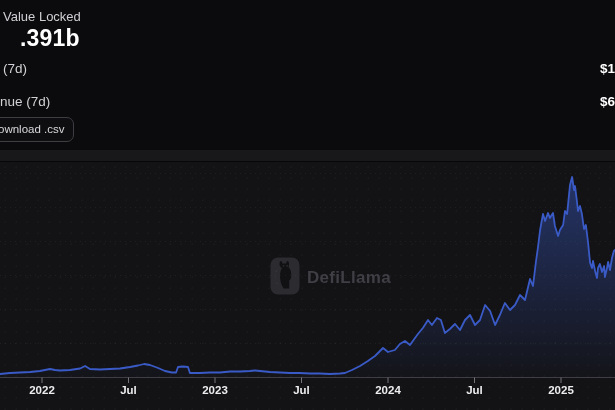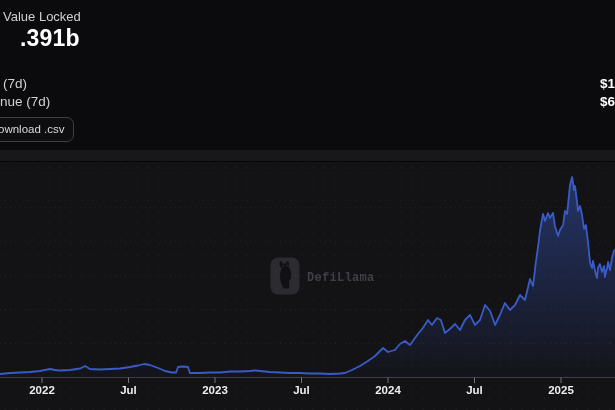--- a/index.html
+++ b/index.html
@@ -7,42 +7,42 @@
     width:615px;height:410px;position:relative;overflow:hidden;
     background:#0b0b0d;
     font-family:"Liberation Sans",sans-serif;
     -webkit-font-smoothing:antialiased;
   }
   
   .hdr{position:absolute;left:0;top:0;width:615px;height:122px;}
   .tvl-label{position:absolute;left:3px;top:9px;font-size:13px;color:#cfcfd4;}
   .tvl-value{position:absolute;left:0;top:25px;font-size:23px;font-weight:700;color:#ffffff;letter-spacing:.2px;padding-left:20px;}
   .stat-row{position:absolute;left:0;width:615px;height:17px;font-size:13.5px;}
-  .stat-row.r1{top:76px;}
+  .stat-row.r1{top:61px;}
   .stat-row.r2{top:94px;}
   .stat-label{position:absolute;color:#d2d2d6;}
   .r1 .stat-label{left:3px;}
   .r2 .stat-label{left:0;text-align:center;}
   .stat-value{position:absolute;left:600px;font-weight:700;color:#ffffff;white-space:nowrap;}
   .dl-btn{
     position:absolute;left:-12px;top:117px;
     background:#0e0e10;border:1px solid #3d3d43;border-radius:7px;
     color:#d9d9dd;font-size:11.5px;font-family:"Liberation Sans",sans-serif;
     padding:5px 9px;line-height:13px;cursor:pointer;white-space:nowrap;
   }
   
   .chart-strip{position:absolute;left:0;top:150px;width:615px;height:11px;background:#18181b;}
   .chart-panel{
     position:absolute;left:0;top:161px;width:615px;height:249px;
     background:#131316;border-top:1px solid #070708;box-sizing:border-box;
     background-image:radial-gradient(rgba(255,255,255,0.028) 1px, transparent 1px);
     background-size:11px 11px;
   }
   .watermark{position:absolute;left:270px;top:257px;display:flex;align-items:center;gap:7px;pointer-events:none;}
-  .wm-text{font-size:12px;font-weight:700;color:#3f3f45;letter-spacing:.3px;font-family:Liberation Mono, monospace;}
+  .wm-text{font-size:17px;font-weight:700;color:#3f3f45;letter-spacing:.3px;}
   #chart-svg{position:absolute;left:0;top:0;width:615px;height:410px;}
 </style>
 </head>
 <body>
 
 <div class="hdr">
   <div class="tvl-label">Value Locked</div>
   <div class="tvl-value">.391b</div>
 
   <div class="stat-row r1">

